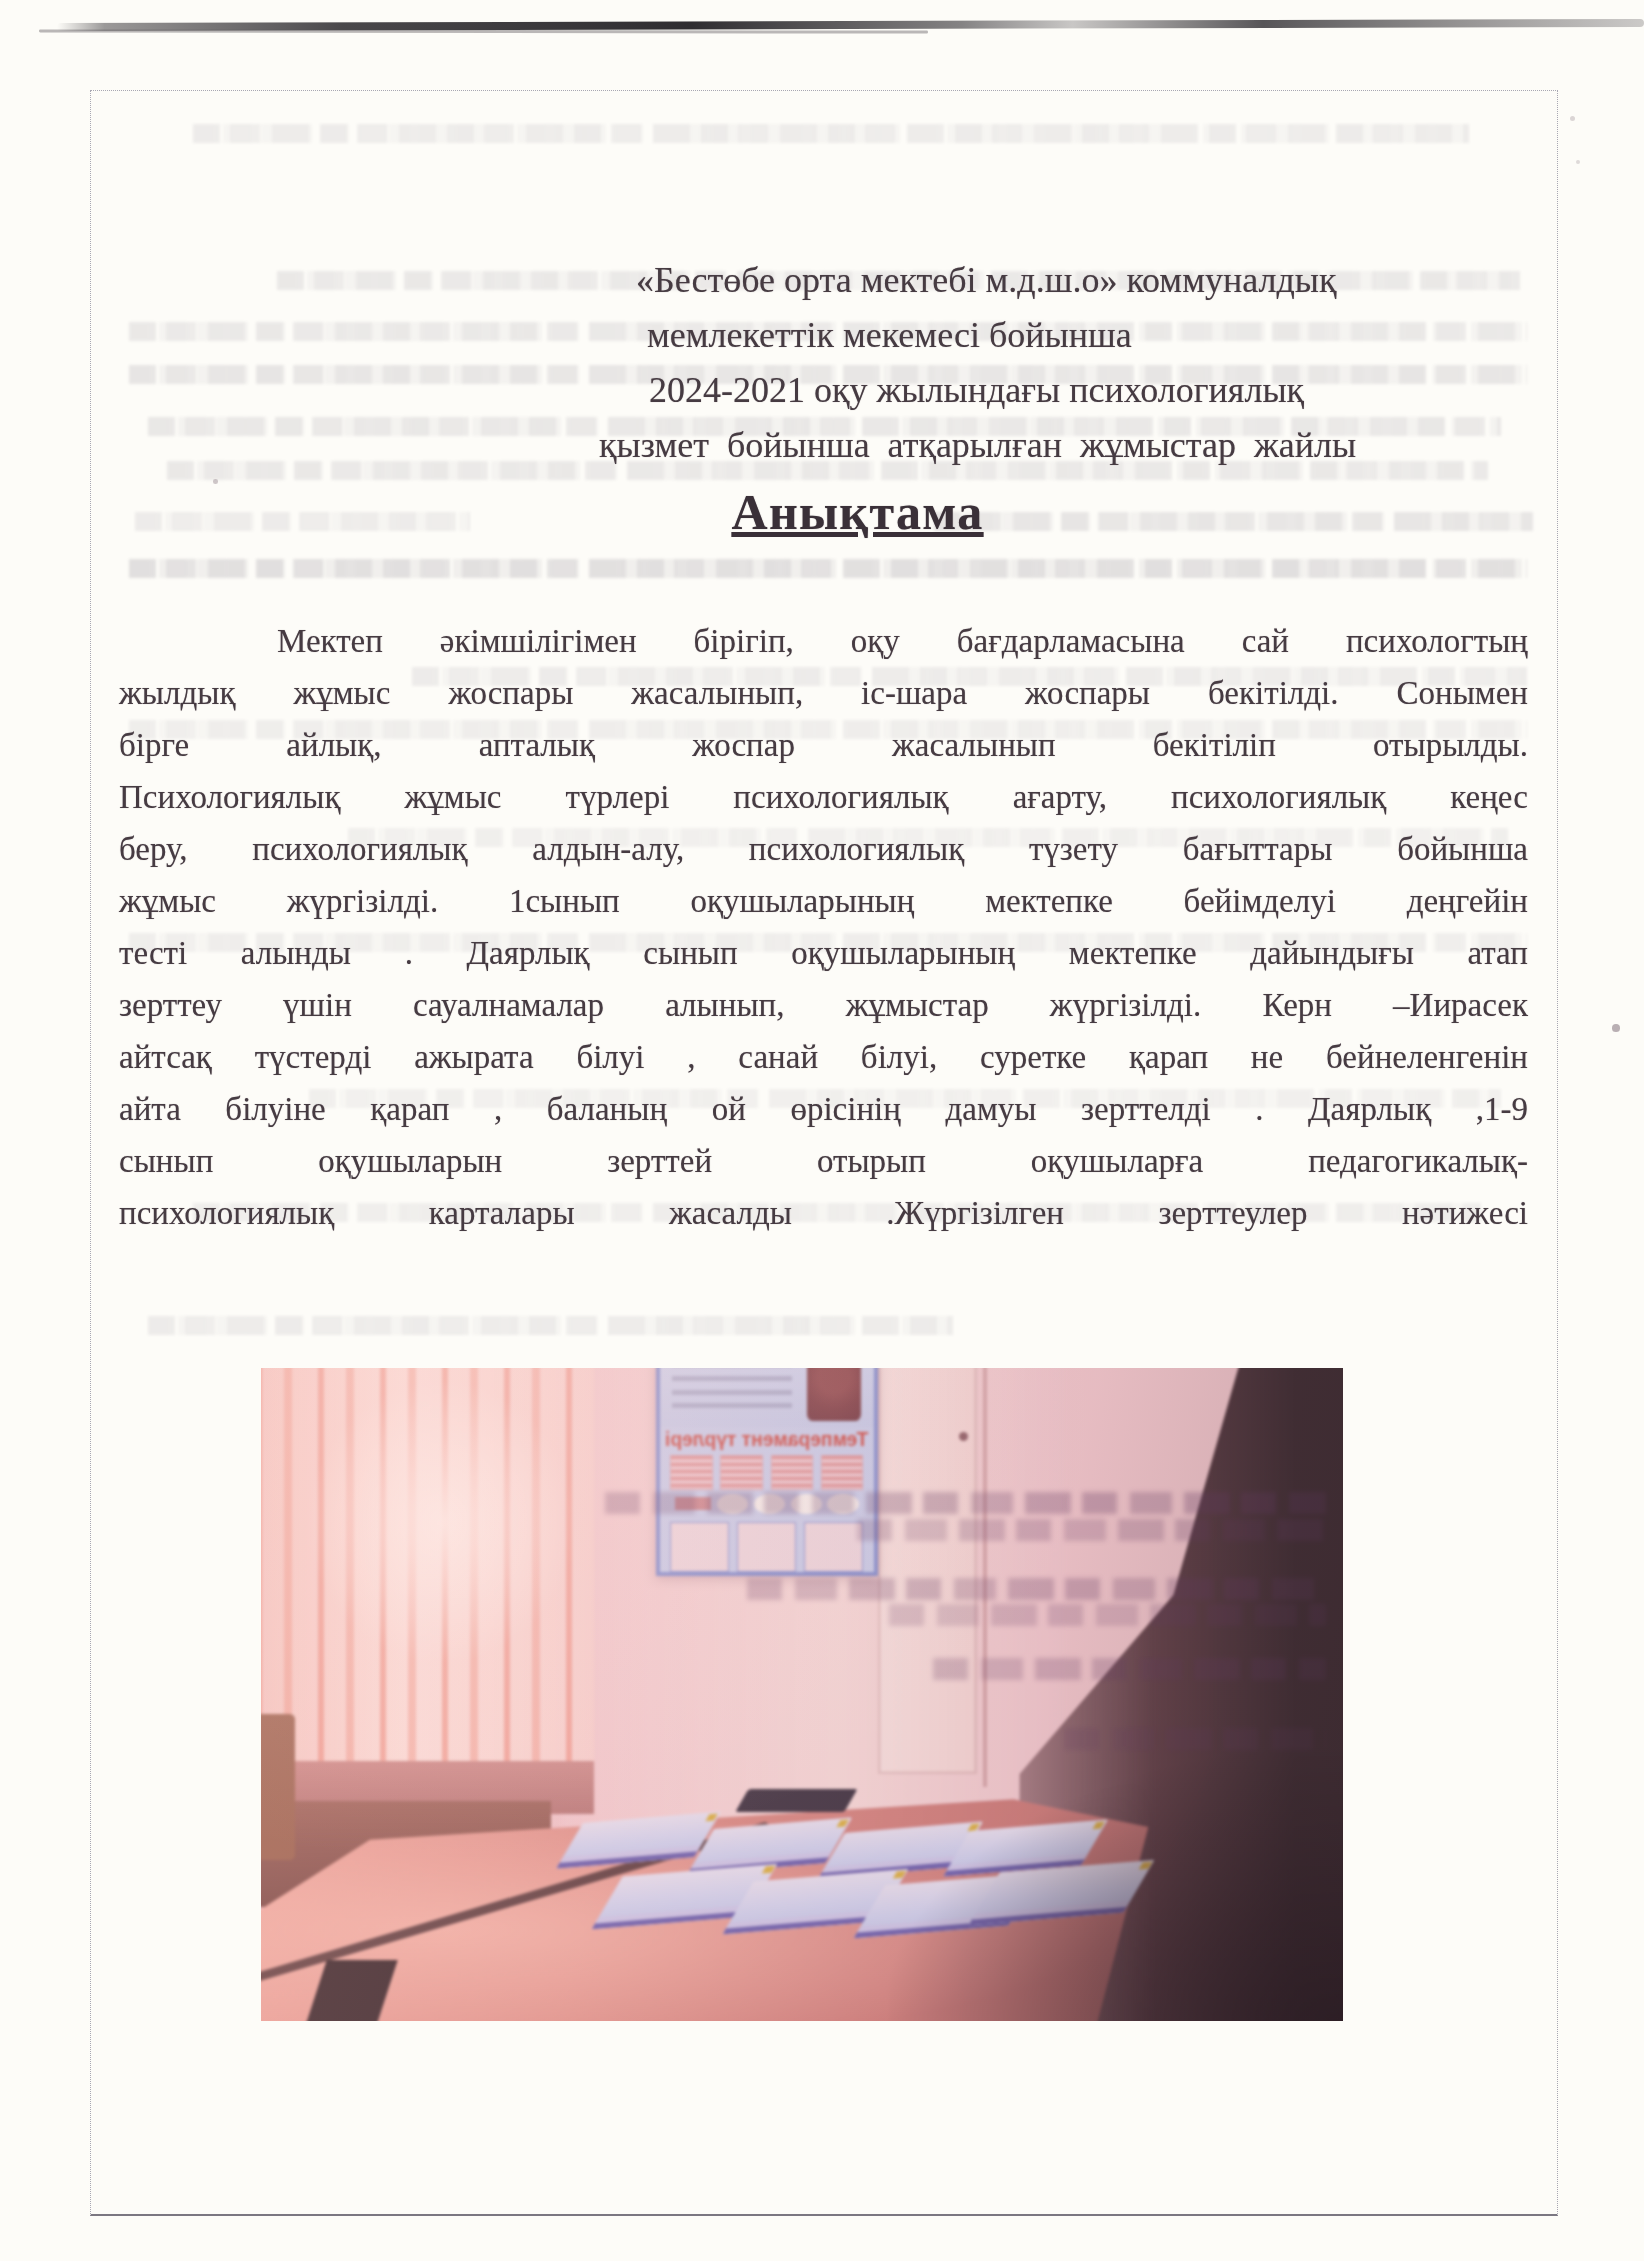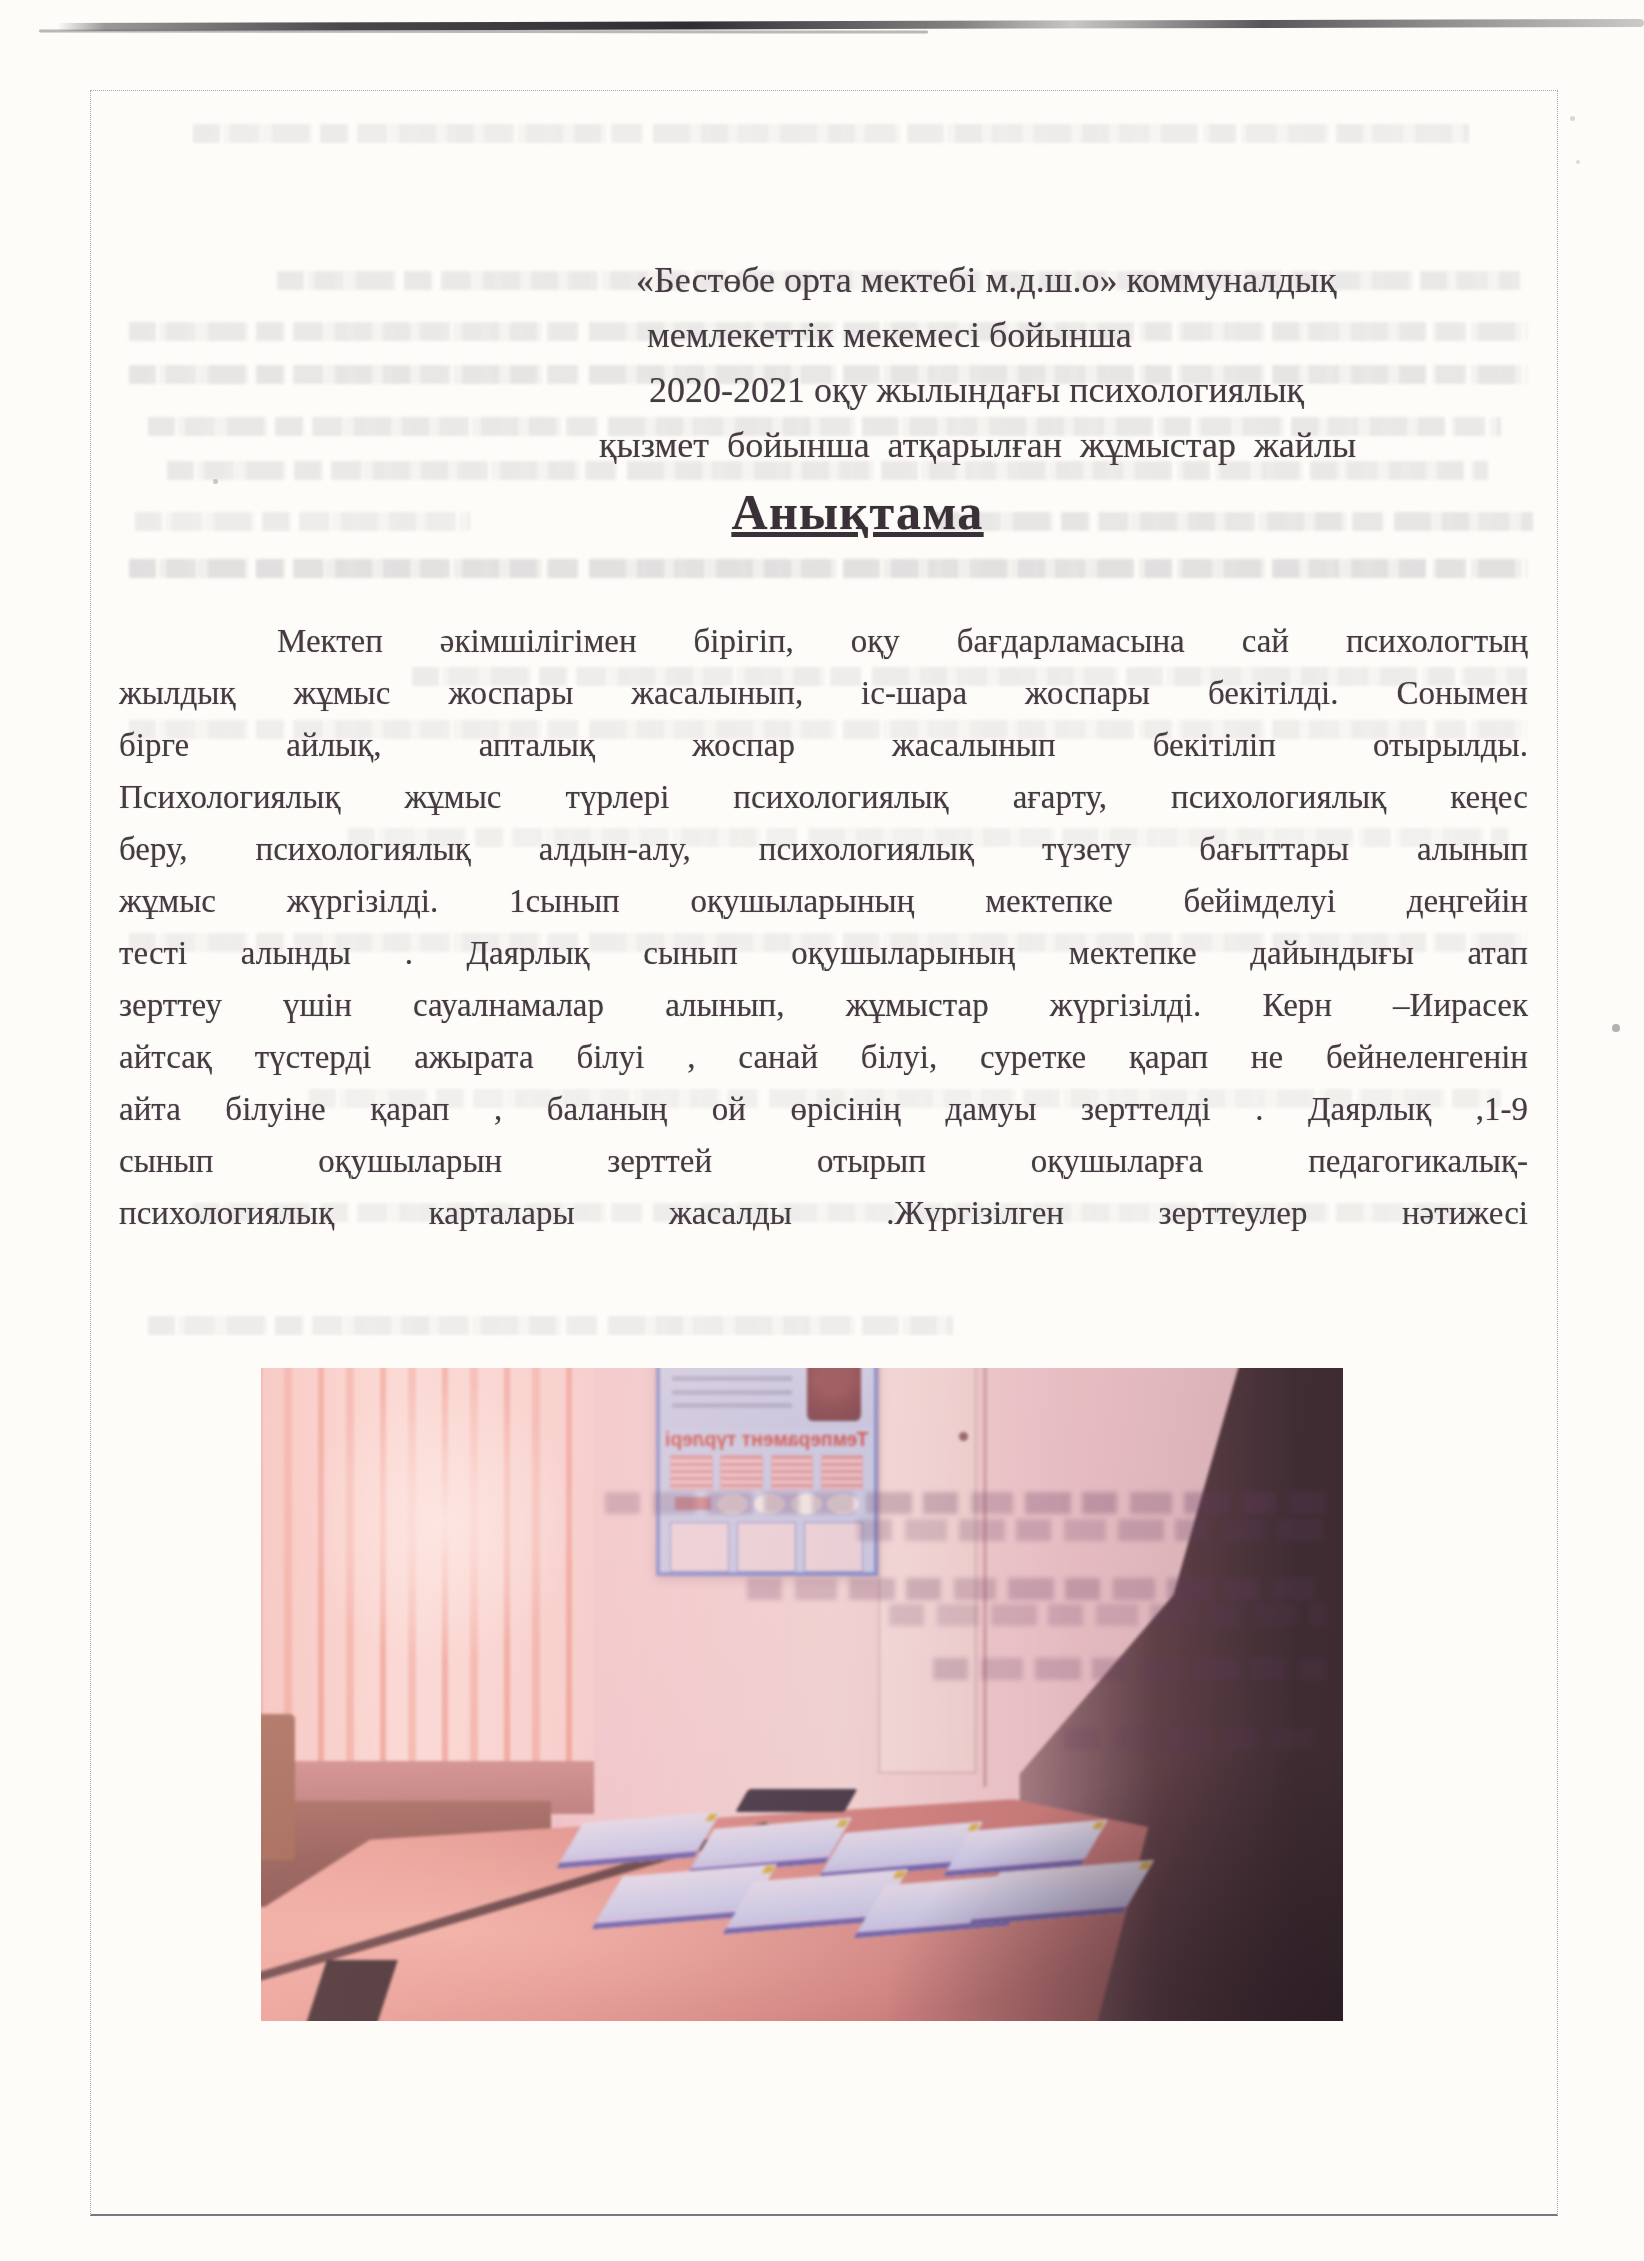--- a/index.html
+++ b/index.html
@@ -181,32 +181,32 @@
   <div class="ghost" style="left:148px;top:1316px;width:805px;opacity:.10"></div>
 
   <div class="speck" style="left:1612px;top:1024px;width:7.7px;height:7.7px;opacity:.8"></div>
   <div class="speck" style="left:213px;top:479px;width:4.5px;height:4.5px;opacity:.55"></div>
   <div class="speck" style="left:1570px;top:116px;width:5.2px;height:5.2px;opacity:.4"></div>
   <div class="speck" style="left:1576px;top:160px;width:3.9px;height:3.9px;opacity:.35"></div>
 
   <div class="header">
     <div class="h0">«Бестөбе орта  мектебі  м.д.ш.о» коммуналдық</div>
     <div class="h1">мемлекеттік мекемесі бойынша</div>
-    <div class="h2">2020-2021 оқу жылындағы психологиялық</div>
+    <div class="h2">2024-2021 оқу жылындағы психологиялық</div>
     <div class="h3">қызмет бойынша  атқарылған жұмыстар  жайлы</div>
   </div>
 
   <div class="doc-title">Анықтама</div>
 
   <div class="bodytext">
     <div class="line first">Мектеп әкімшілігімен бірігіп, оқу бағдарламасына сай психологтың</div>
     <div class="line">жылдық жұмыс жоспары жасалынып, іс-шара жоспары бекітілді. Сонымен</div>
     <div class="line">бірге айлық, апталық жоспар жасалынып бекітіліп отырылды.</div>
     <div class="line">Психологиялық жұмыс түрлері психологиялық ағарту, психологиялық кеңес</div>
-    <div class="line">беру, психологиялық алдын-алу, психологиялық түзету бағыттары алынып</div>
+    <div class="line">беру, психологиялық алдын-алу, психологиялық түзету бағыттары бойынша</div>
     <div class="line">жұмыс жүргізілді. 1сынып оқушыларының мектепке бейімделуі деңгейін</div>
     <div class="line">тесті алынды . Даярлық сынып оқушыларының мектепке дайындығы атап</div>
     <div class="line">зерттеу үшін сауалнамалар алынып, жұмыстар жүргізілді. Керн –Иирасек</div>
     <div class="line">айтсақ түстерді ажырата білуі , санай білуі, суретке қарап не бейнеленгенін</div>
     <div class="line">айта білуіне қарап , баланың ой өрісінің дамуы зерттелді .  Даярлық ,1-9</div>
     <div class="line">сынып оқушыларын зерттей отырып оқушыларға педагогикалық-</div>
     <div class="line">психологиялық карталары жасалды .Жүргізілген зерттеулер  нәтижесі</div>
   </div>
 
   <div class="photo">

